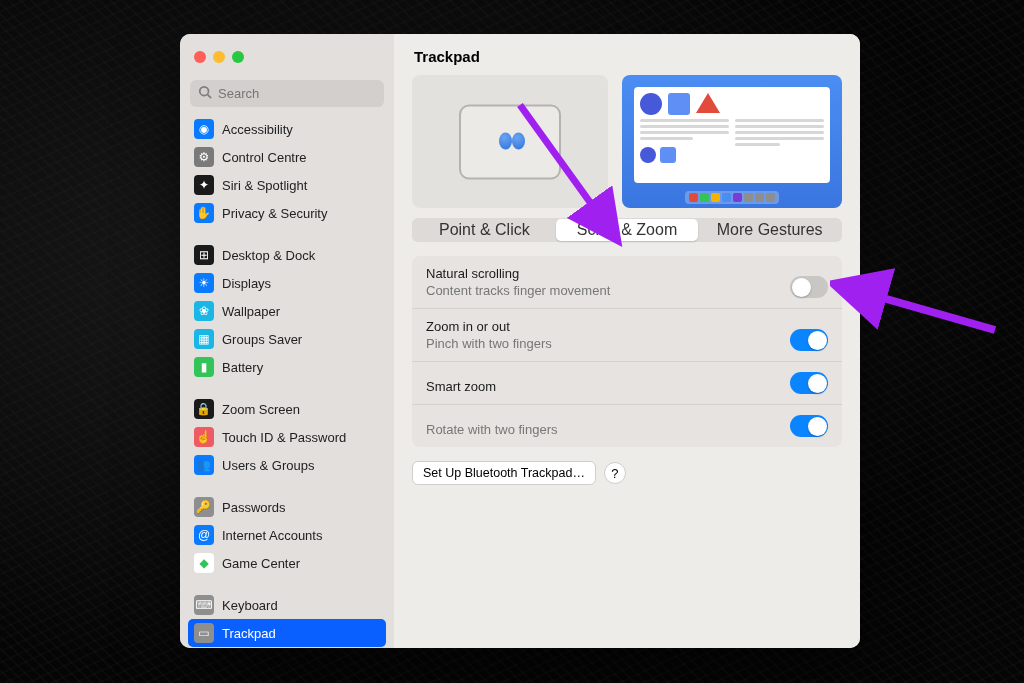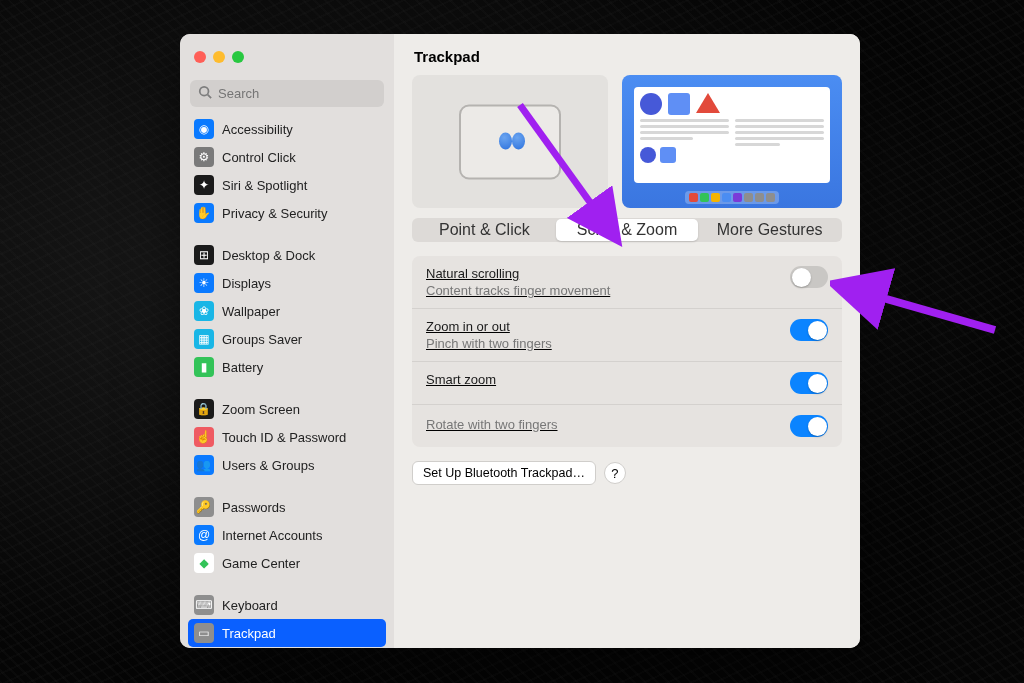--- a/index.html
+++ b/index.html
@@ -40,21 +40,21 @@
 .shp-tri { width: 0; height: 0; border-left: 12px solid transparent; border-right: 12px solid transparent; border-bottom: 20px solid #e24a3b; background: none; border-radius: 0; }
 .mini-lines { flex: 1; display: flex; gap: 6px; }
 .mini-col { flex: 1; display: flex; flex-direction: column; gap: 3px; }
 .ln { height: 3px; background: #d7d7d7; border-radius: 2px; }
 .dock-mini { position: absolute; bottom: 4px; left: 50%; transform: translateX(-50%); display: flex; gap: 2px; padding: 2px 4px; background: rgba(255,255,255,0.25); border-radius: 4px; }
 .dk { width: 9px; height: 9px; border-radius: 2px; }
 .tab-bar { display: flex; background: #dddad7; border-radius: 6px; height: 24px; padding: 1px; margin-bottom: 14px; }
 .tab { flex: 1; display: flex; align-items: center; justify-content: center; font-size: 16px; color: #333; border-radius: 5px; cursor: pointer; }
 .tab.active { background: #fff; box-shadow: 0 1px 2px rgba(0,0,0,0.15); font-weight: 500; }
 .settings-group { background: #e6e3e0; border-radius: 8px; }
-.setting-row { padding: 10px 14px; display: flex; align-items: flex-start; gap: 12px; border-bottom: 1px solid rgba(0,0,0,0.08); text-decoration: underline; }
+.setting-row { padding: 10px 14px; display: flex; align-items: flex-end; gap: 12px; border-bottom: 1px solid rgba(0,0,0,0.08); }
 .setting-row:last-child { border-bottom: none; }
 .setting-text { flex: 1; }
 .setting-title { font-size: 13px; color: #1a1a1a; }
 .setting-sub { font-size: 13px; color: #777; margin-top: 2px; }
 .toggle { width: 38px; height: 22px; border-radius: 11px; position: relative; cursor: pointer; }
 .toggle.off { background: #c9c7c4; }
 .toggle.on { background: #0b84ff; }
 .knob { position: absolute; width: 19px; height: 19px; background: #fff; border-radius: 50%; top: 1.5px; box-shadow: 0 1px 2px rgba(0,0,0,0.25); }
 .toggle.off .knob { left: 1.5px; }
 .toggle.on .knob { right: 1.5px; }
@@ -85,21 +85,21 @@
         <input class="search" placeholder="Search" style="">
       </div>
     </div>
     <div class="nav" id="nav">
         <div class="nav-item">
           <div class="nav-icon" style="background: rgb(10, 122, 255); color: rgb(255, 255, 255);">◉</div>
           <span>Accessibility</span>
         </div>
         <div class="nav-item">
           <div class="nav-icon" style="background: rgb(122, 122, 122); color: rgb(255, 255, 255);">⚙</div>
-          <span>Control Click</span>
+          <span>Control Centre</span>
         </div>
         <div class="nav-item">
           <div class="nav-icon" style="background: rgb(26, 26, 26); color: rgb(255, 255, 255);">✦</div>
           <span>Siri &amp; Spotlight</span>
         </div>
         <div class="nav-item">
           <div class="nav-icon" style="background: rgb(10, 122, 255); color: rgb(255, 255, 255);">✋</div>
           <span>Privacy &amp; Security</span>
         </div>
         <div class="nav-gap"></div>

